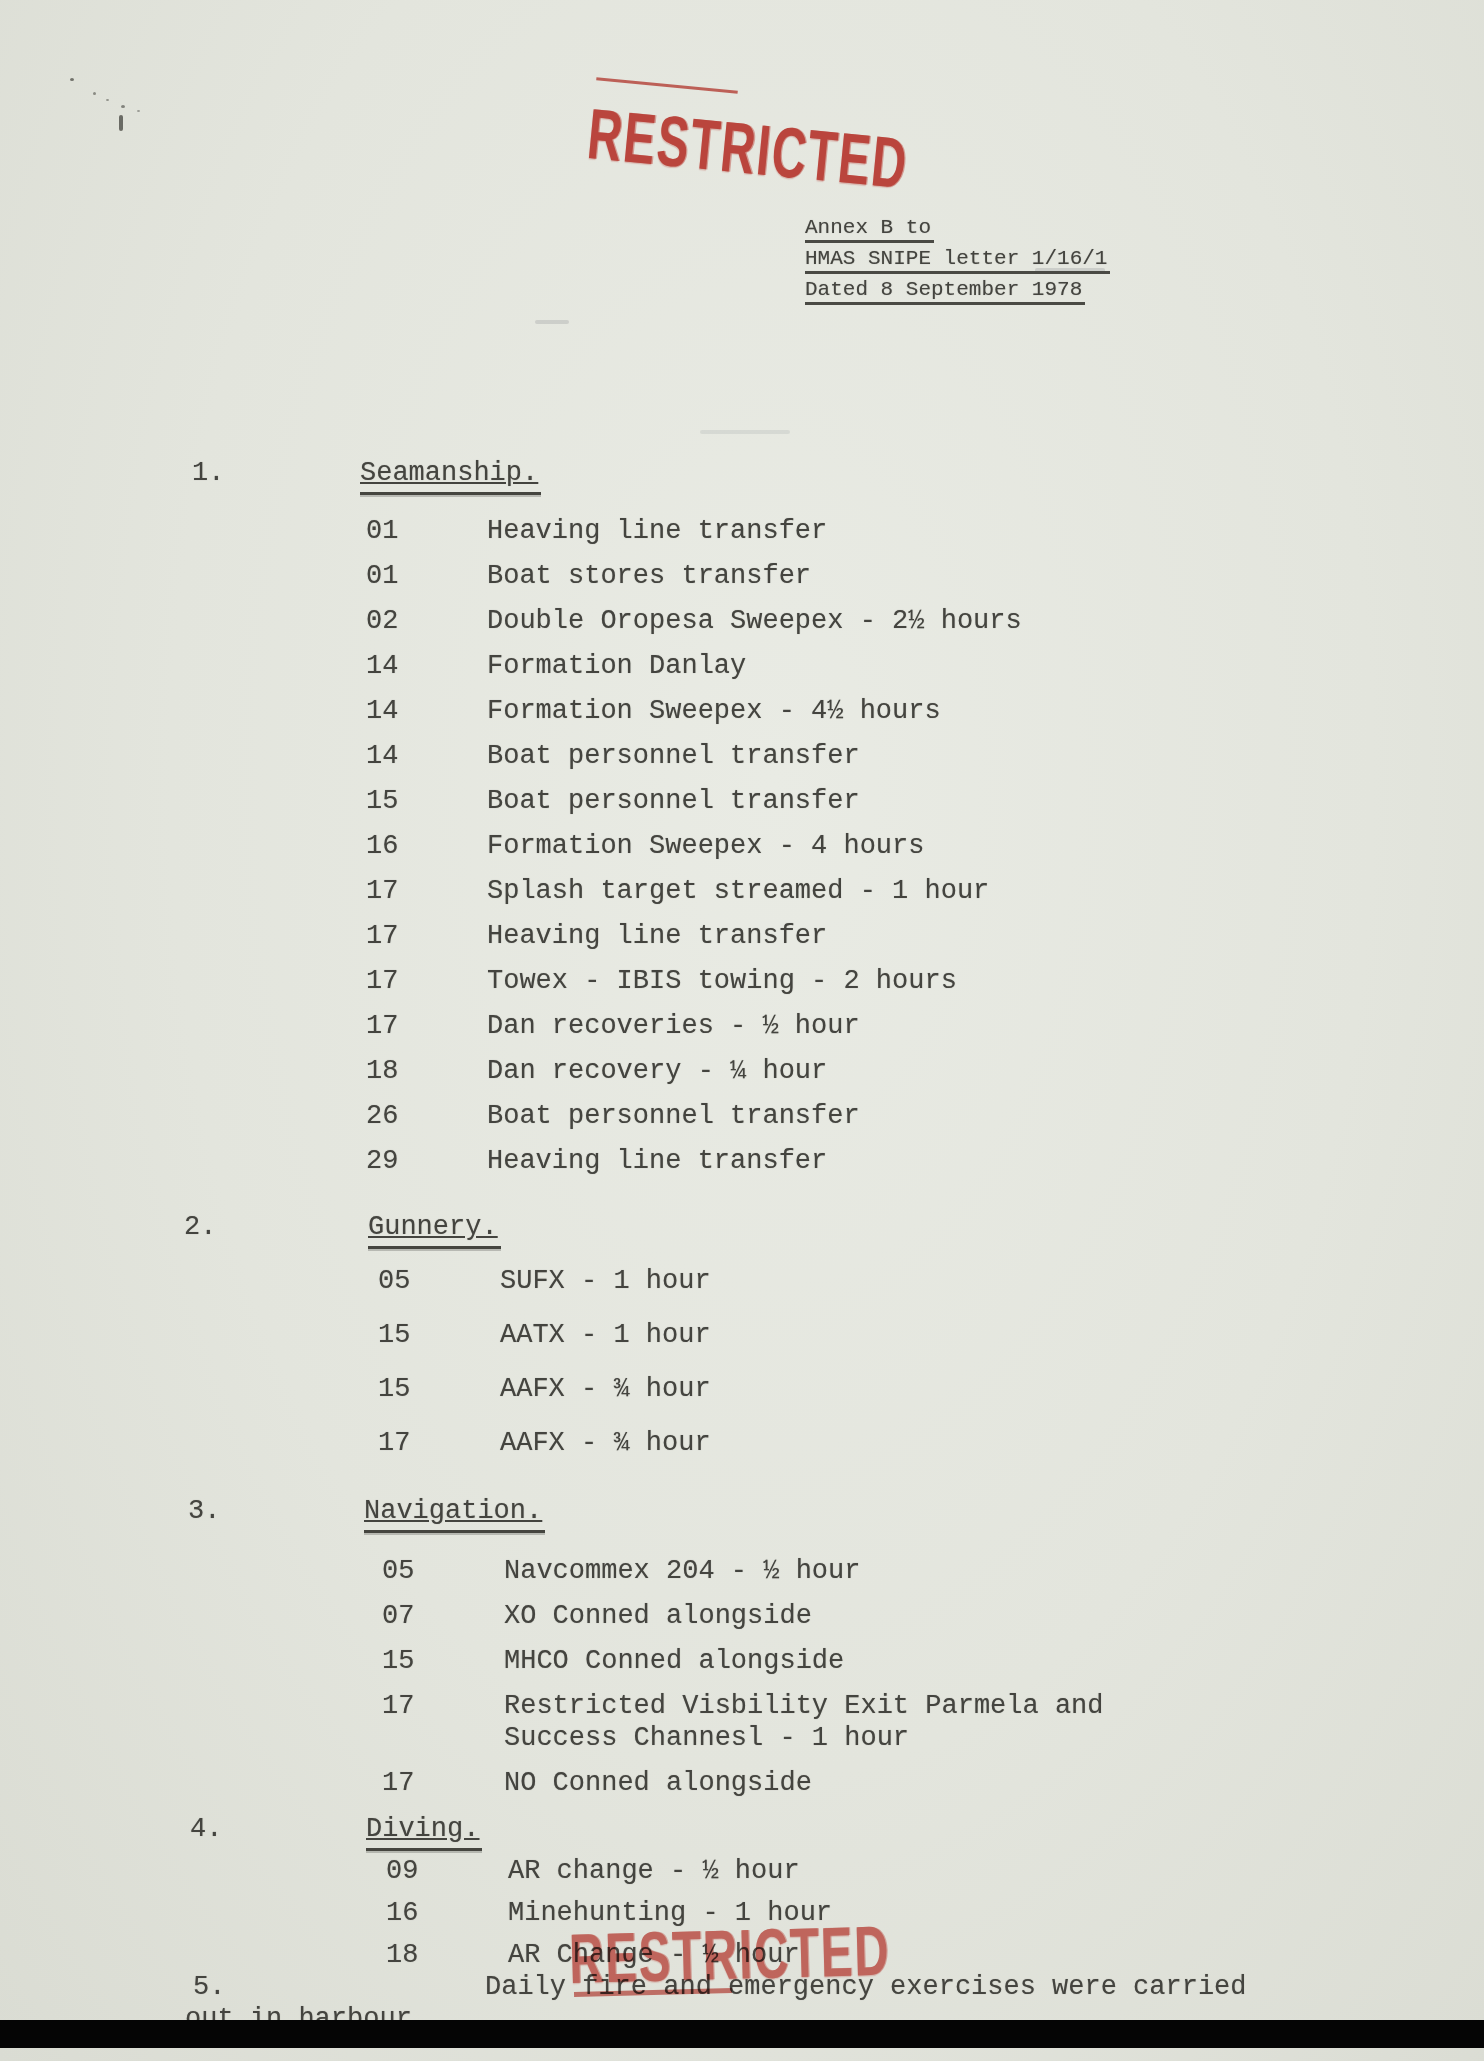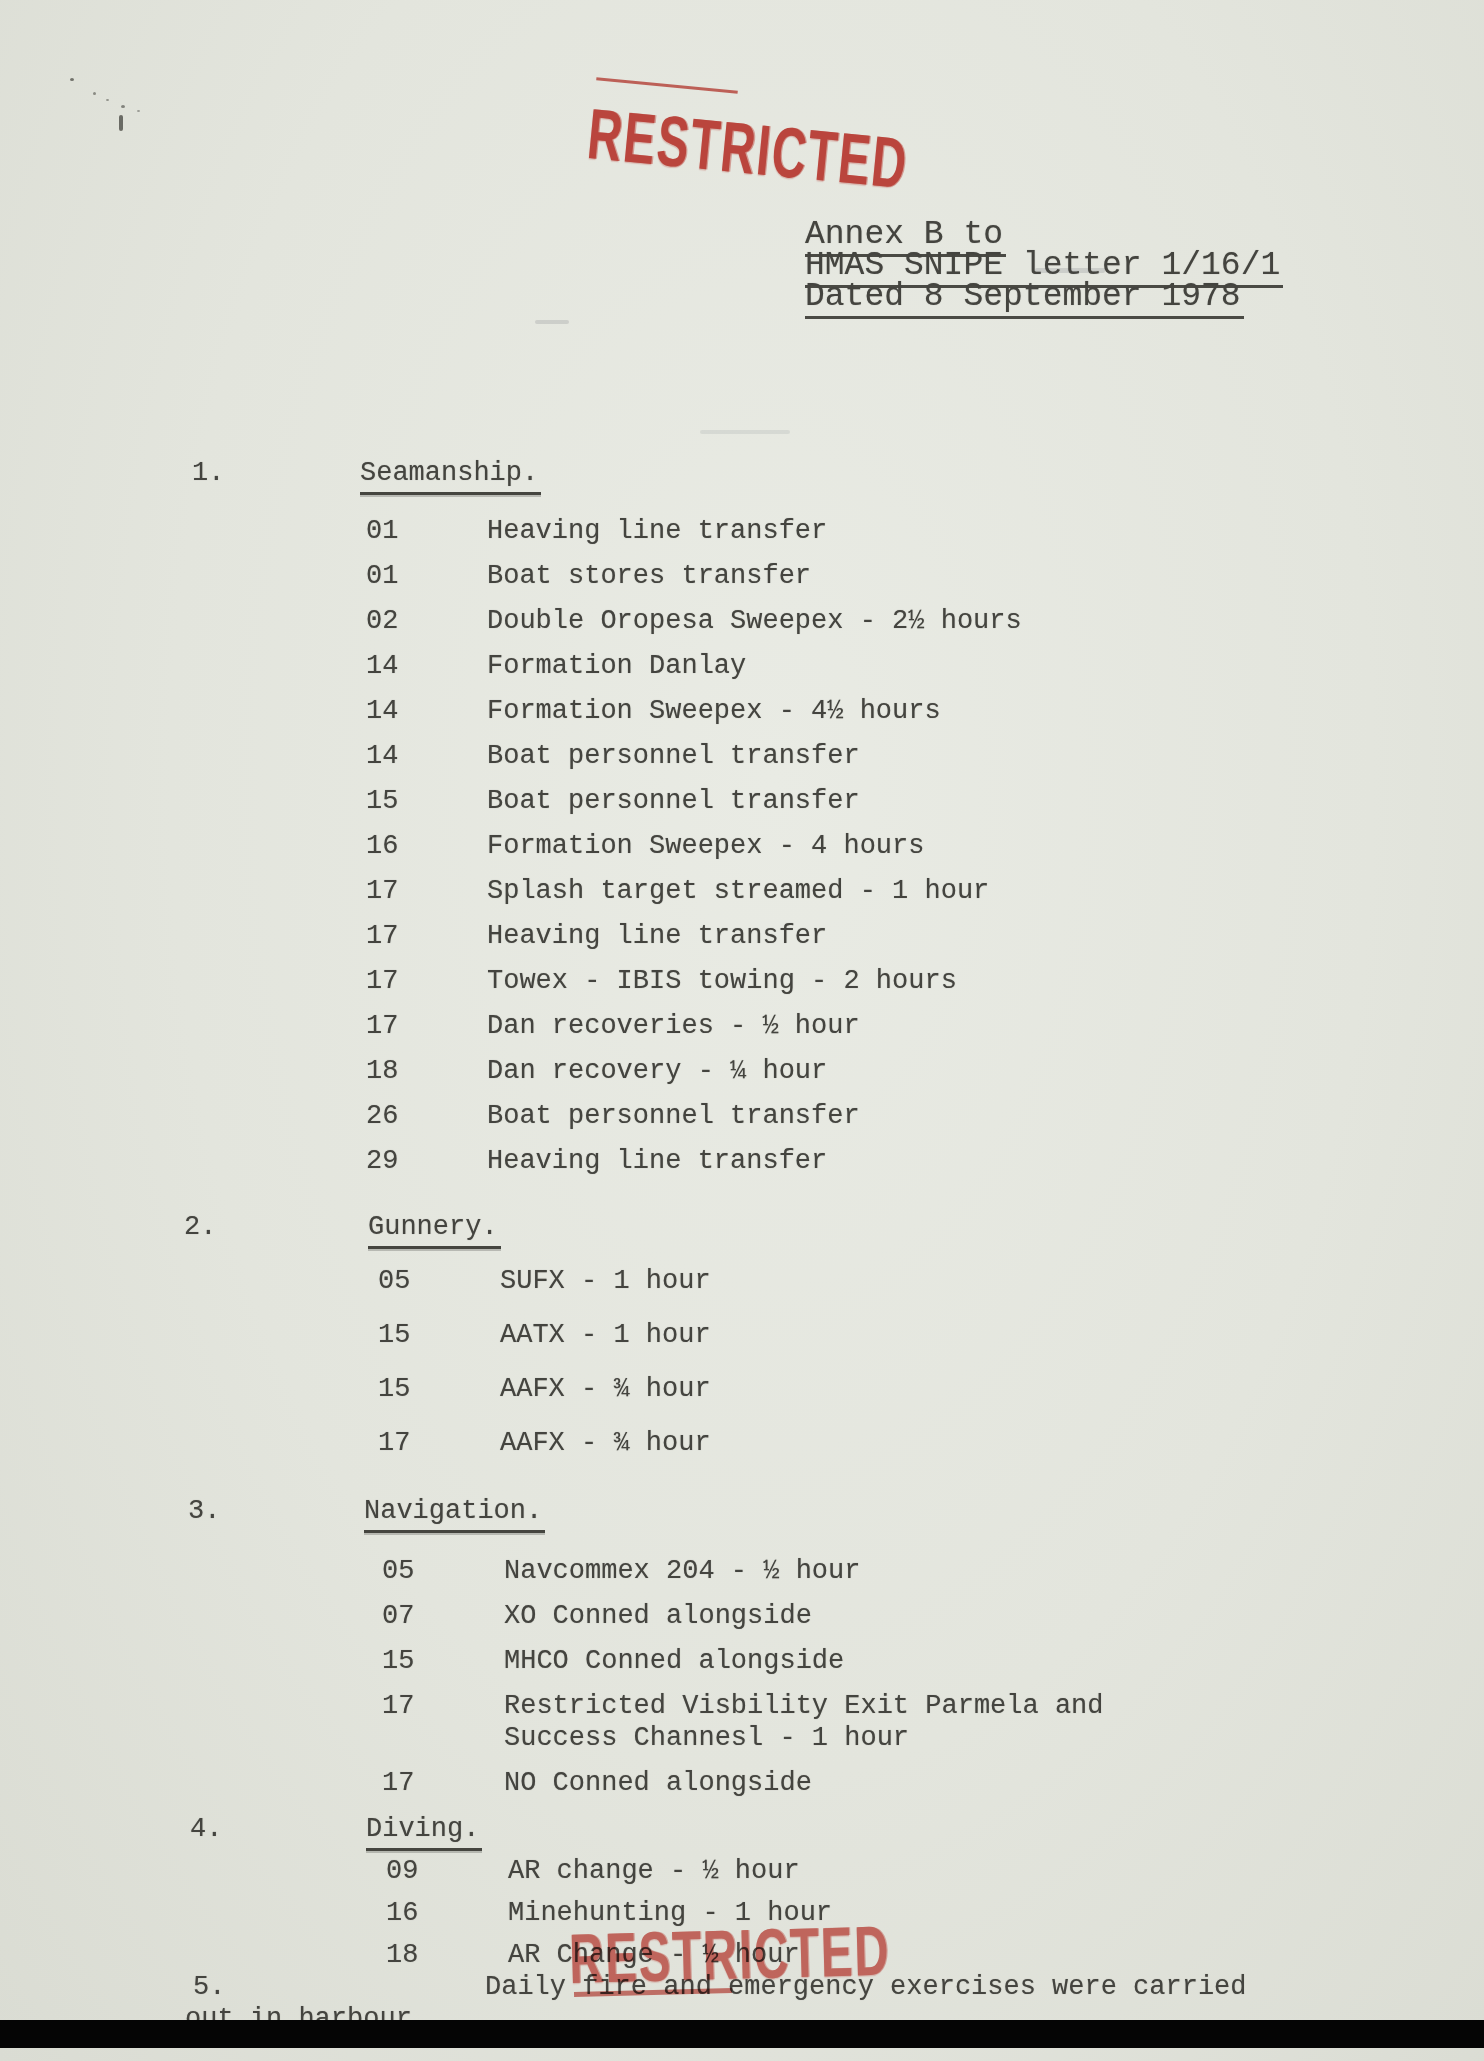--- a/index.html
+++ b/index.html
@@ -38,21 +38,21 @@
   }
   .stamp-bottom{
     left:568px;top:1918px;
     transform:rotate(-1.5deg) scale(.88,1.3);
     transform-origin:left top;
     color:#d1524a;
     opacity:.82;
   }
   .stamp-bar{position:absolute;background:#c8443c;mix-blend-mode:multiply;}
   
-  .annex{position:absolute;left:805px;top:216px;font-size:33px;}
+  .annex{position:absolute;left:805px;top:216px;font-size:21px;}
   .annex div{height:31px;}
   .annex span{
     display:inline-block;
     border-bottom:3px solid #4a4a44;
     padding:0 3px 1px 0;
     white-space:pre;
     text-shadow:0 0 1px rgba(68,68,62,.38);
   }
   
   .doc-title{position:absolute;left:348px;top:386px;font-size:27px;}
@@ -68,20 +68,21 @@
   .sec-head{position:absolute;left:0;top:0;width:100%;font-size:27px;}
   .sec-num{position:absolute;white-space:pre;text-shadow:0 0 1px rgba(68,68,62,.38);}
   .sec-title{
     position:absolute;
     display:inline-block;
     border-bottom:3px solid #45453f;
     box-shadow:0 2px 0 rgba(69,69,63,.28);
     padding:0 3px 4px 0;
     white-space:pre;
     text-shadow:0 0 1px rgba(68,68,62,.38);
+    text-decoration:underline;
   }
   .row{position:absolute;left:0;width:100%;height:0;font-size:27px;}
   .day{position:absolute;top:0;white-space:pre;text-shadow:0 0 1px rgba(68,68,62,.38);}
   .desc{position:absolute;top:0;white-space:pre;text-shadow:0 0 1px rgba(68,68,62,.38);}
   .desc-line2{top:32px;}
   .s1 .day{left:366px;} .s1 .desc{left:487px;}
   .s2 .day{left:378px;} .s2 .desc{left:500px;text-align:center;}
   .s3 .day{left:382px;} .s3 .desc{left:504px;}
   .s4 .day{left:386px;} .s4 .desc{left:508px;}
   

